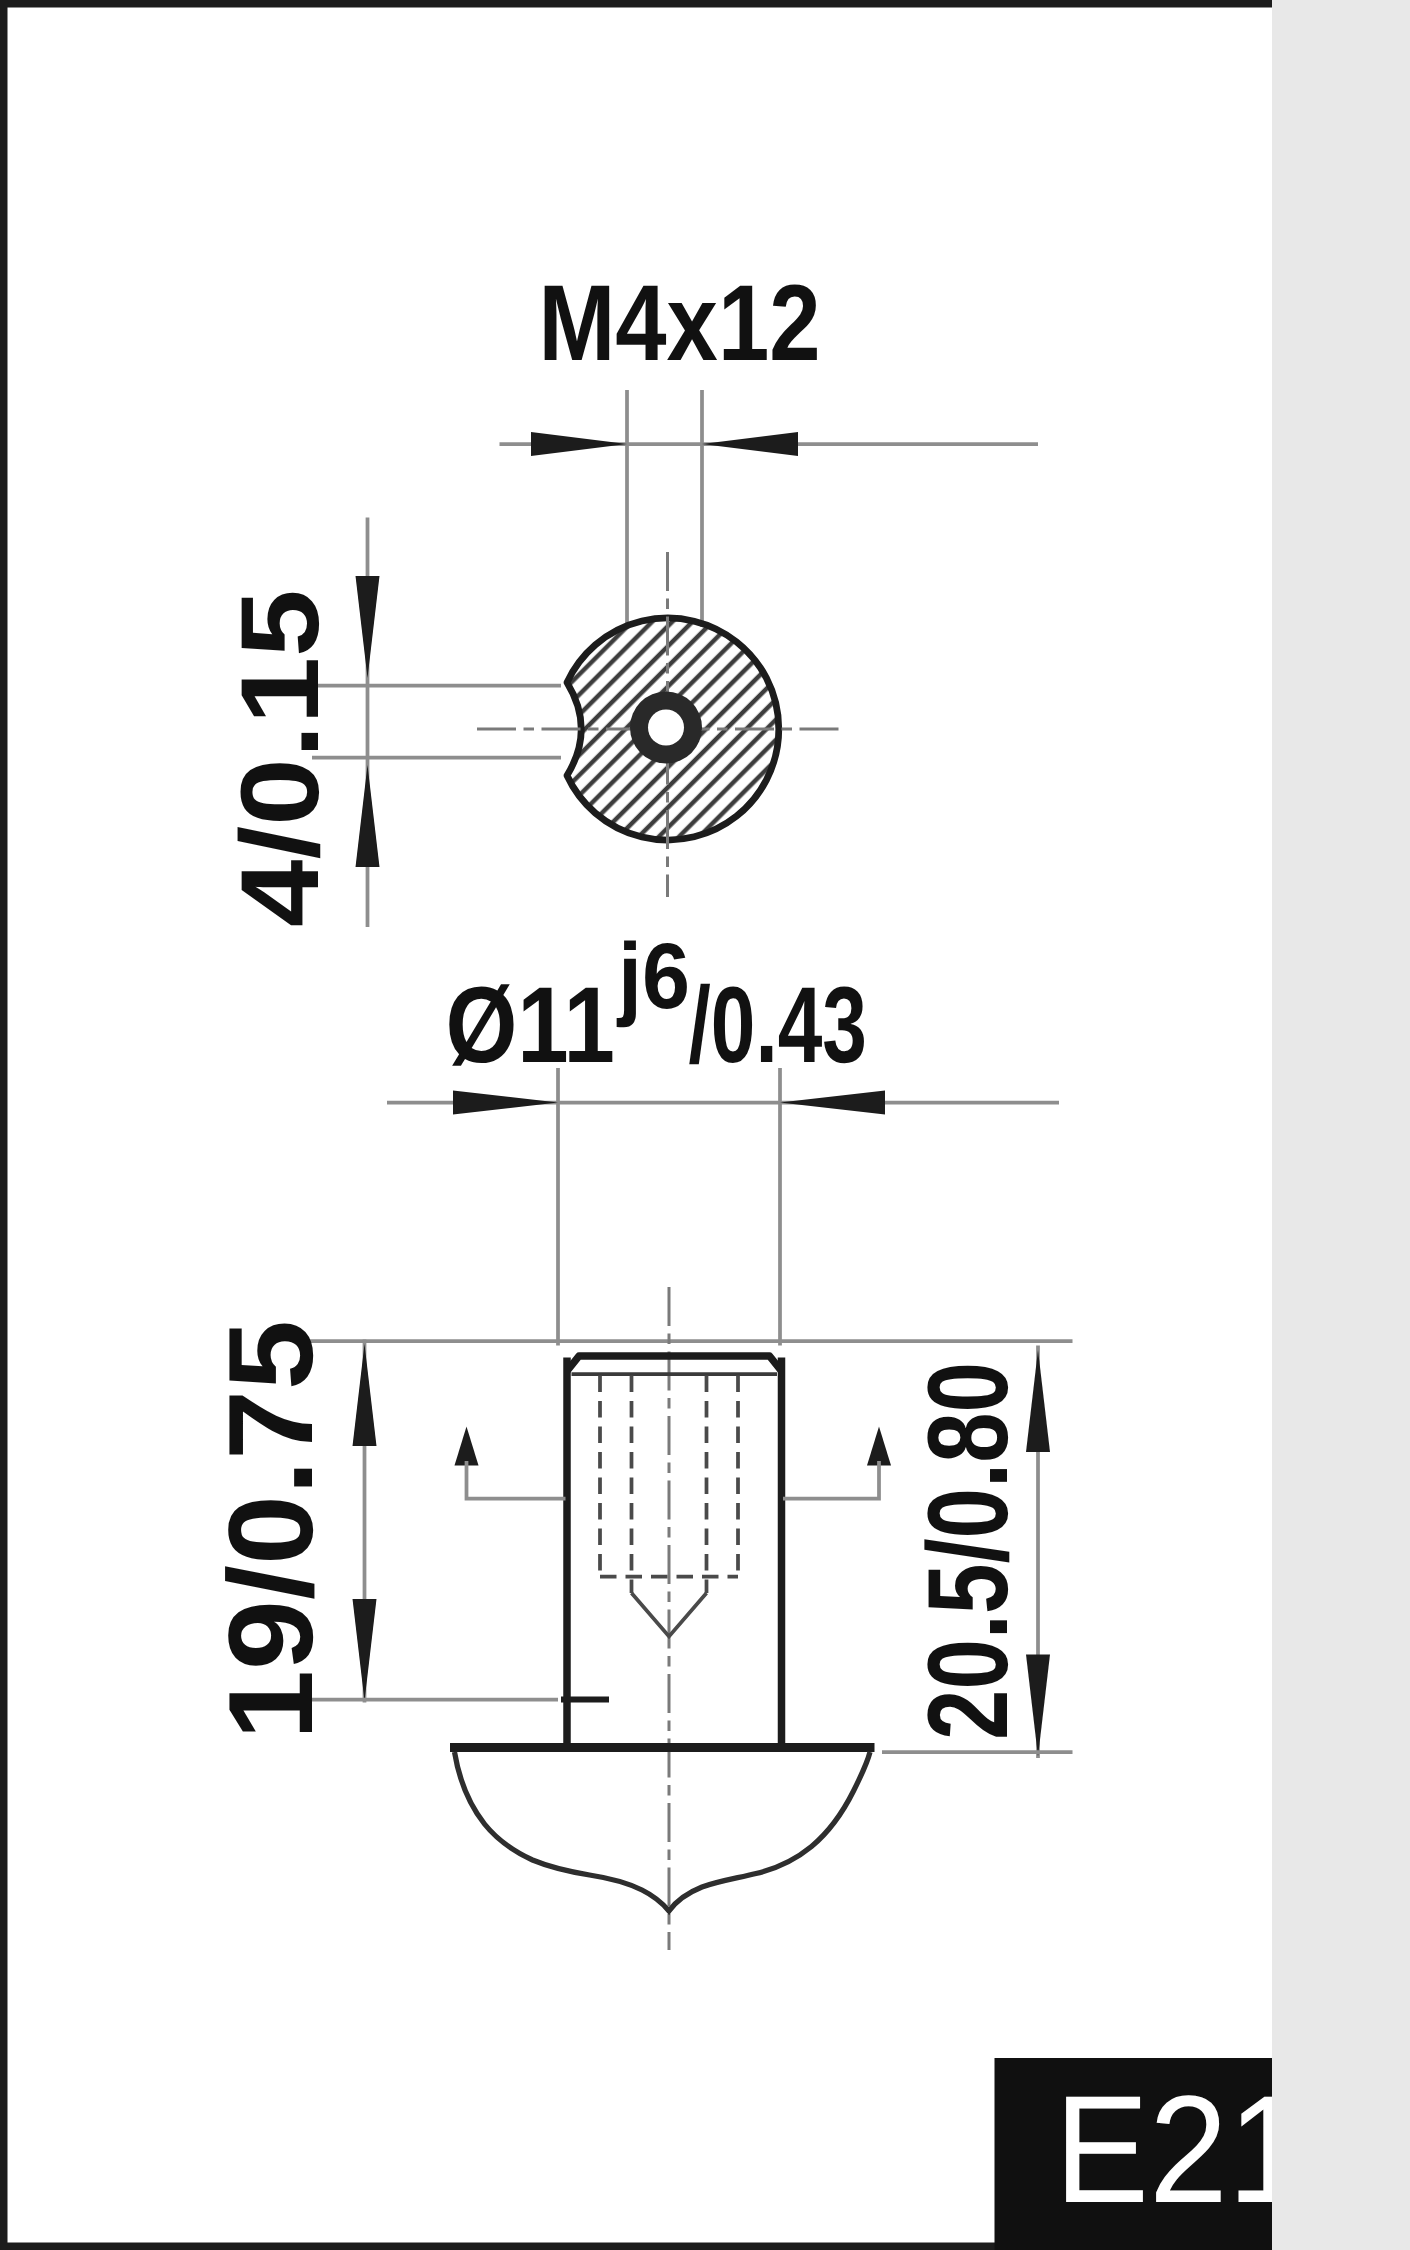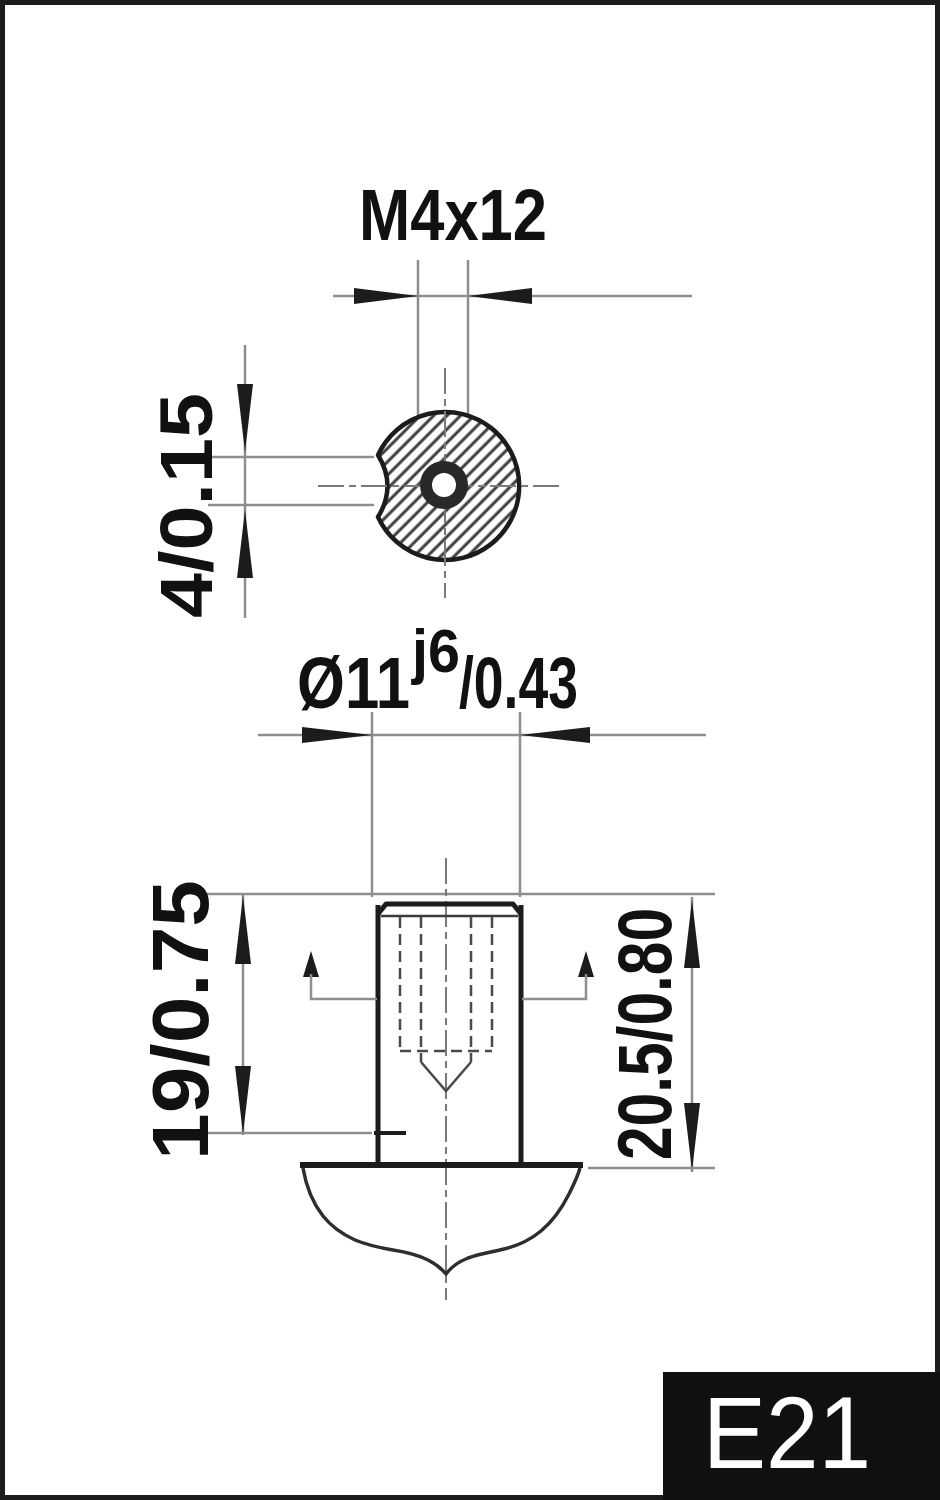--- a/index.html
+++ b/index.html
@@ -1,21 +1,21 @@
 <!DOCTYPE html>
 <html style="--line: #1c1c1c; --dim: #8e8e8e; --hidden: #4a4a4a; --center: #7a7a7a; --hatch: #3d3d3d; --arrow: #1c1c1c; --text: #111111; --badge_bg: #101010; --badge_text: #ffffff; --bg: #ffffff;"><head>
 <meta charset="utf-8">
 <style>
   :root{
     --line:#1c1c1c; --dim:#8e8e8e; --hidden:#4a4a4a; --center:#7a7a7a;
     --hatch:#3d3d3d; --arrow:#1c1c1c; --text:#111111; --badge_bg:#101010;
     --badge_text:#ffffff; --bg:#ffffff;
   }
   html,body{margin:0;padding:0;background:#e8e8e8;}
-  .page{width:940px;height:1500px;background:var(--bg);position:relative;overflow:hidden;}
+  .page{width:848px;height:1500px;background:var(--bg);position:relative;overflow:hidden;}
   svg{display:block;}
   text{font-family:"Liberation Sans","DejaVu Sans",sans-serif;fill:var(--text);}
   .dimtext{font-weight:700;}
   .ol{stroke:var(--line);fill:none;}
   .dim{stroke:var(--dim);stroke-width:2.5;fill:none;}
   .arr{fill:var(--arrow);stroke:none;}
   .cl{stroke:var(--center);stroke-width:2;fill:none;stroke-dasharray:26 5 7 5;}
   .hid{stroke:var(--hidden);stroke-width:2.5;fill:none;stroke-dasharray:11 6;}
   .badge-text{font-weight:400;fill:var(--badge_text);}
 </style>

